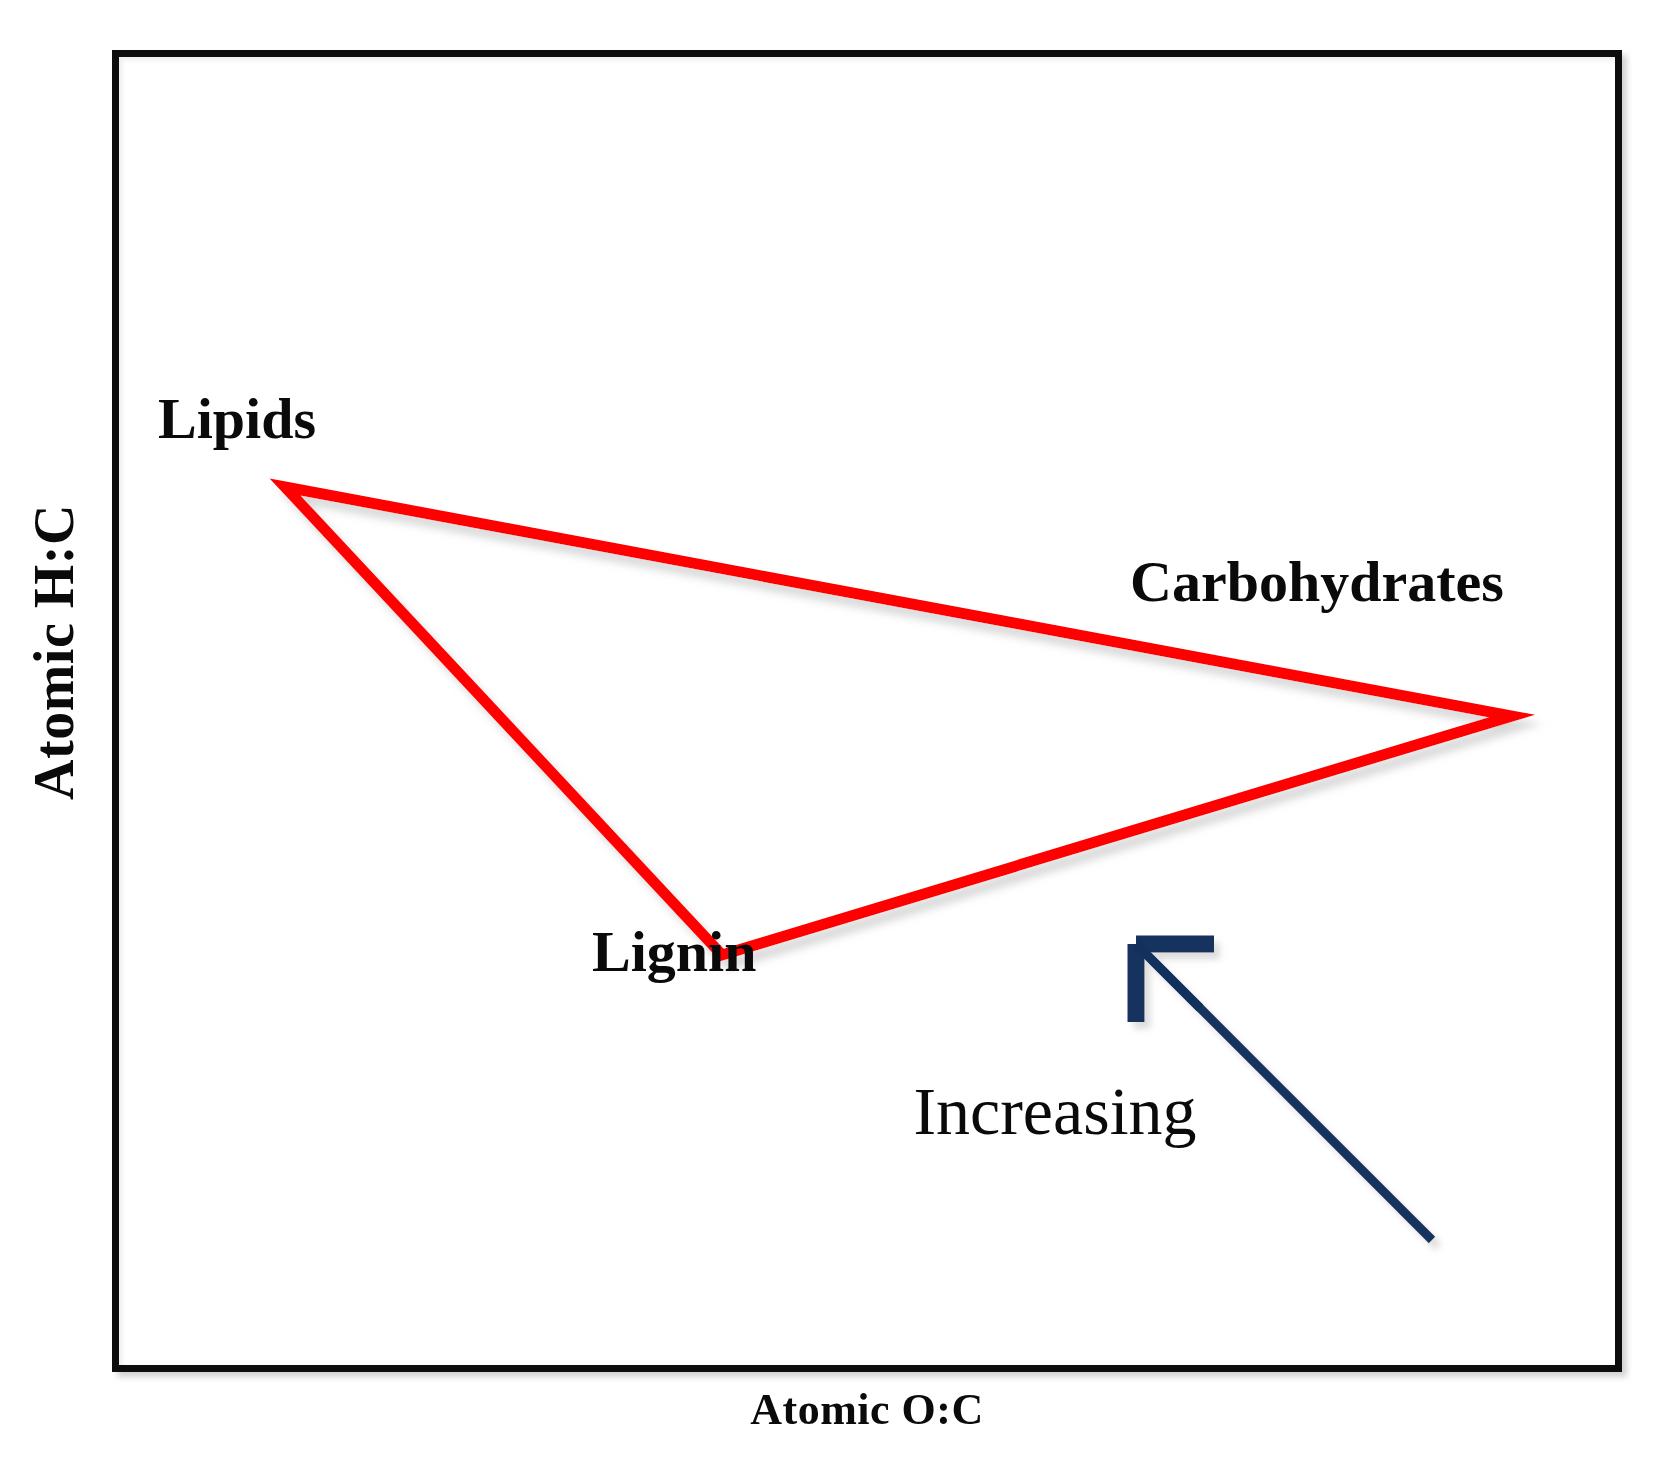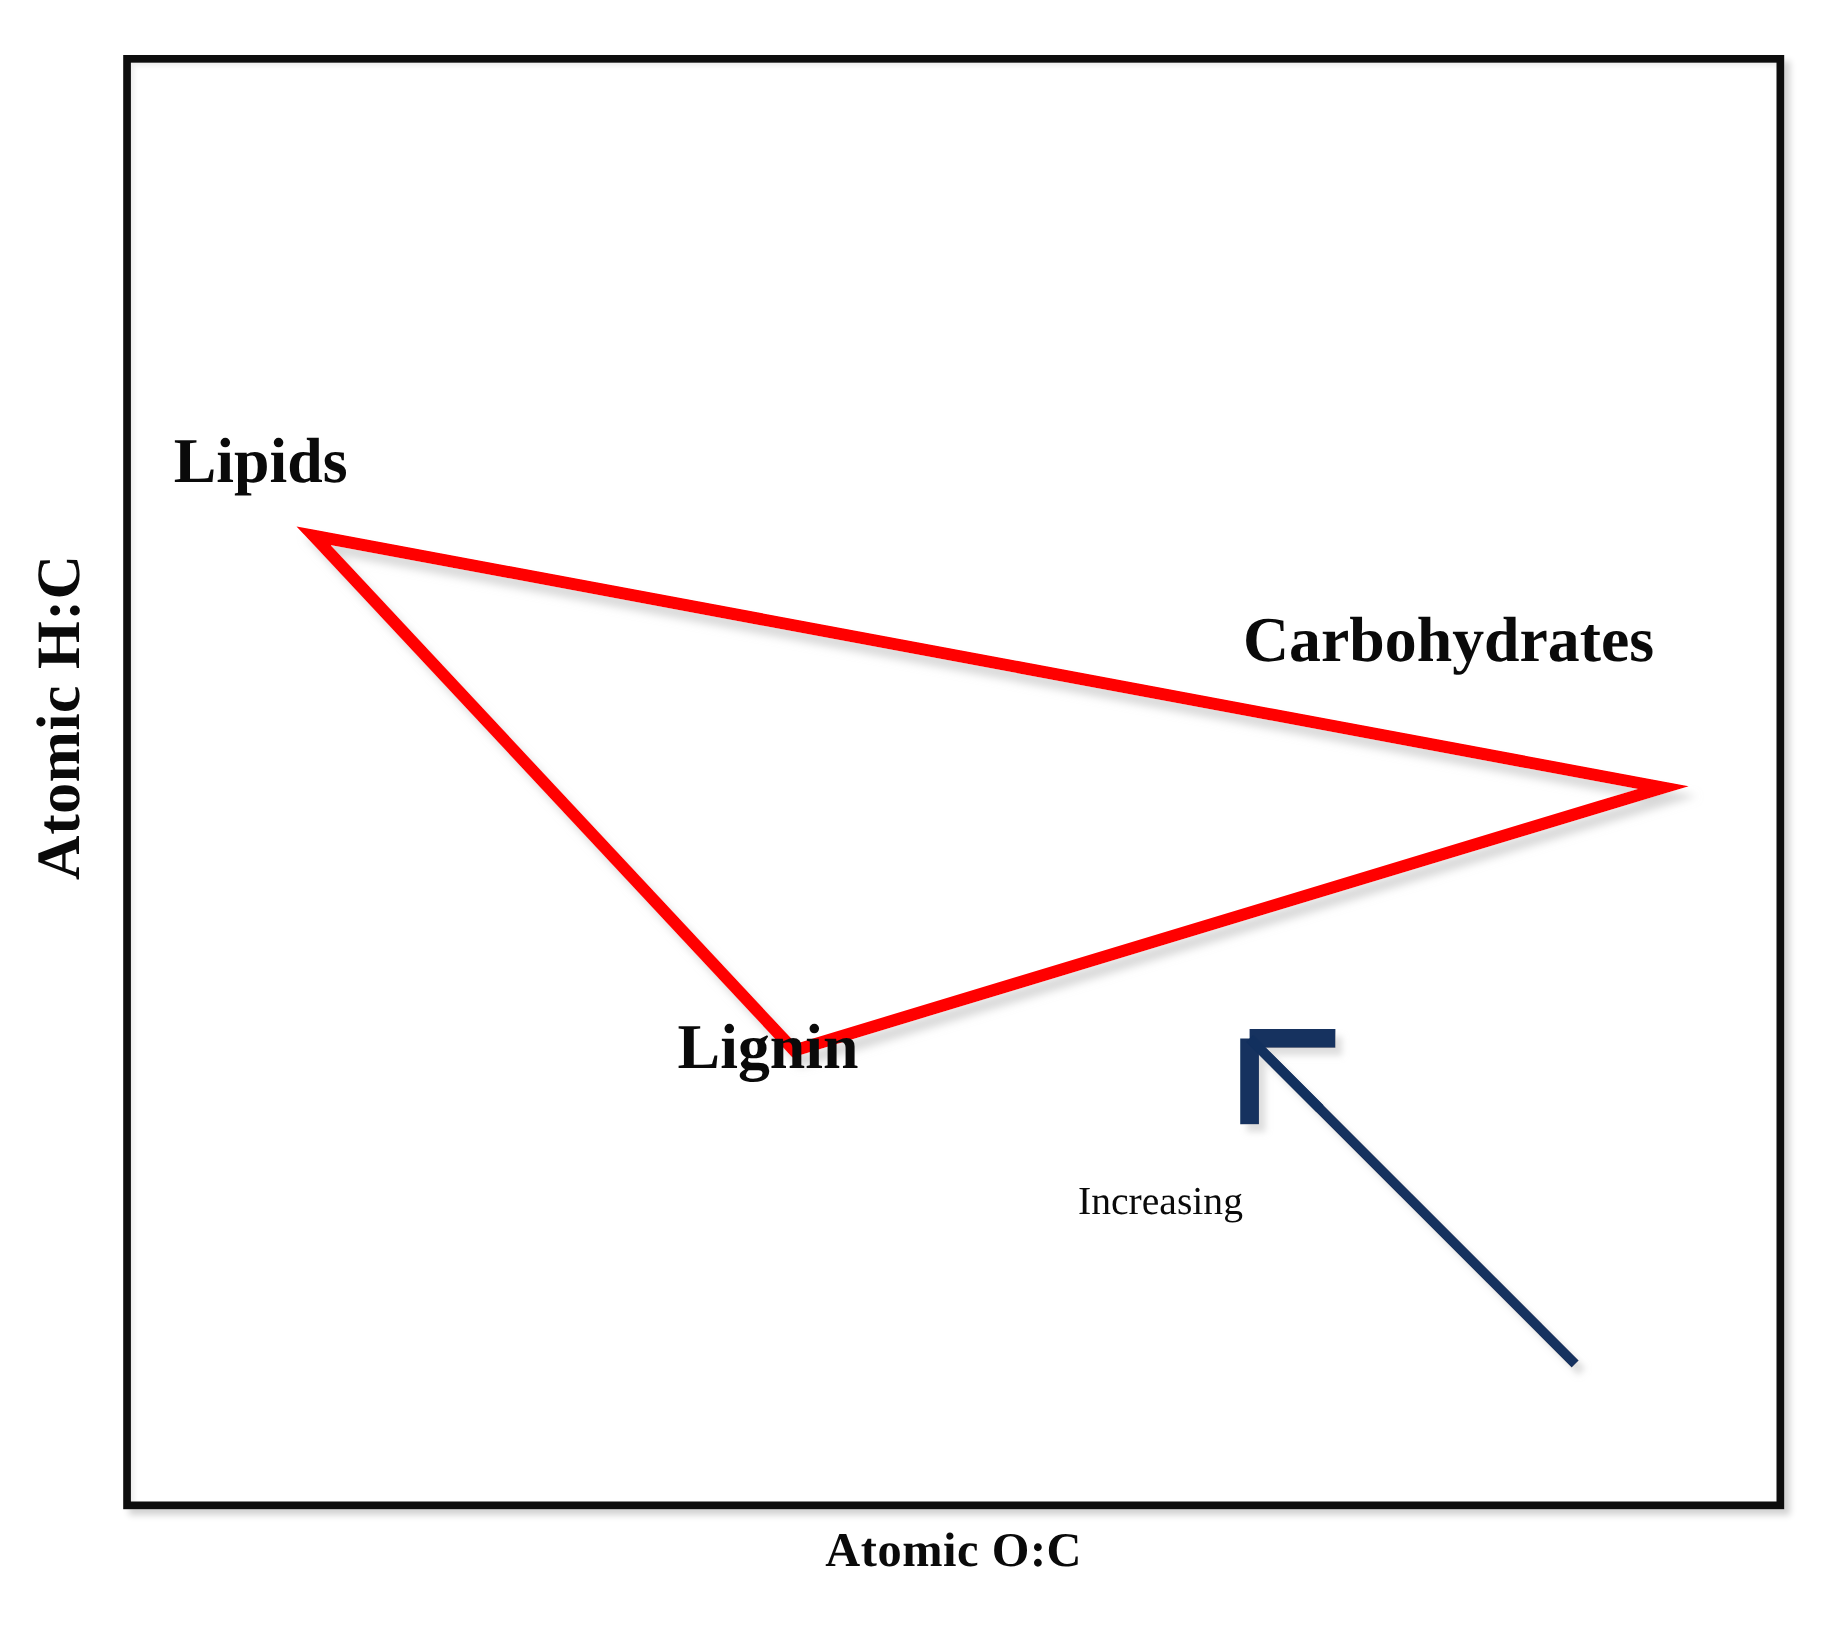--- a/index.html
+++ b/index.html
@@ -83,29 +83,29 @@
   .vertex-label {
     position: absolute;
     font-size: 58px;
     font-weight: bold;
     color: #0a0a0a;
     white-space: nowrap;
     line-height: 1.02;
   }
   #label-lipids        { left: 158px;  top: 389px; }
   #label-carbohydrates { left: 1130px; top: 552px; text-align: right; }
-  #label-lignin        { left: 592px;  top: 922px; margin-left: 24px; }
+  #label-lignin        { left: 592px;  top: 922px; }
 
   #annotation-energy {
     position: absolute;
     left: 820px;
     top: 1072px;
     width: 470px;
     text-align: center;
-    font-size: 36px;
+    font-size: 68px;
     font-weight: normal;
     color: #0a0a0a;
     line-height: 1.16;
   }
   #annotation-energy .line { display: block; white-space: nowrap; }
 </style>
 </head>
 <body>
 
 <div id="figure">

